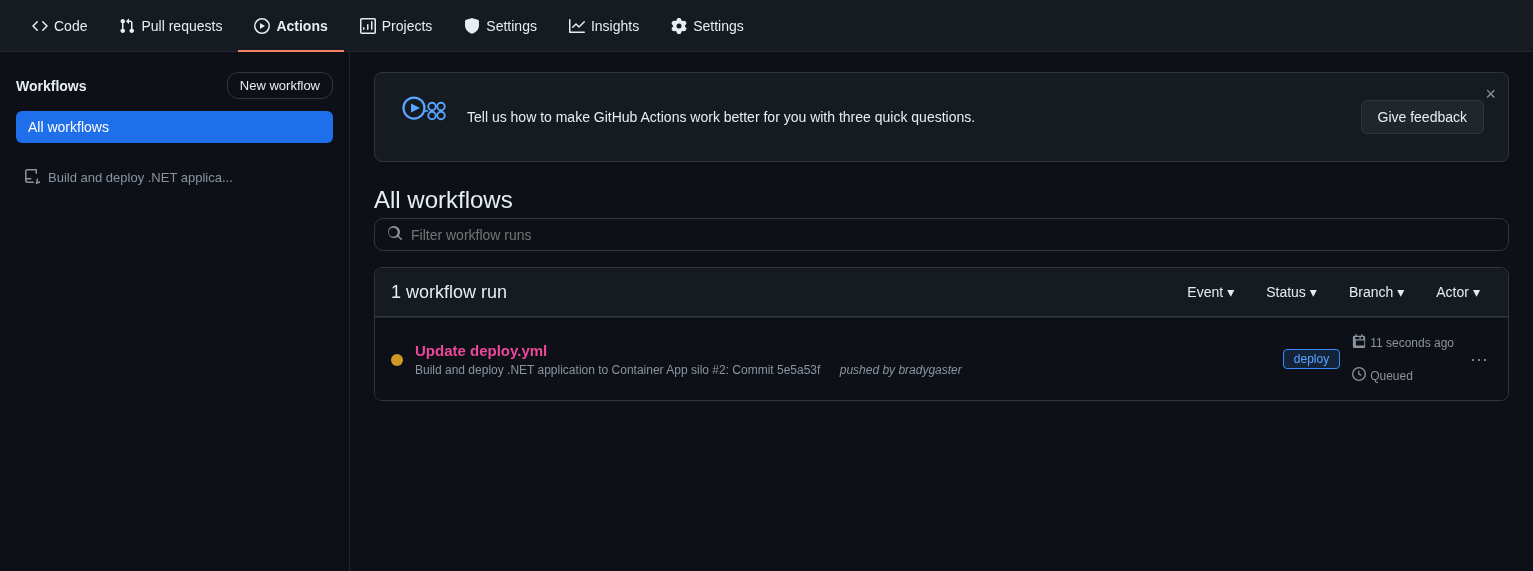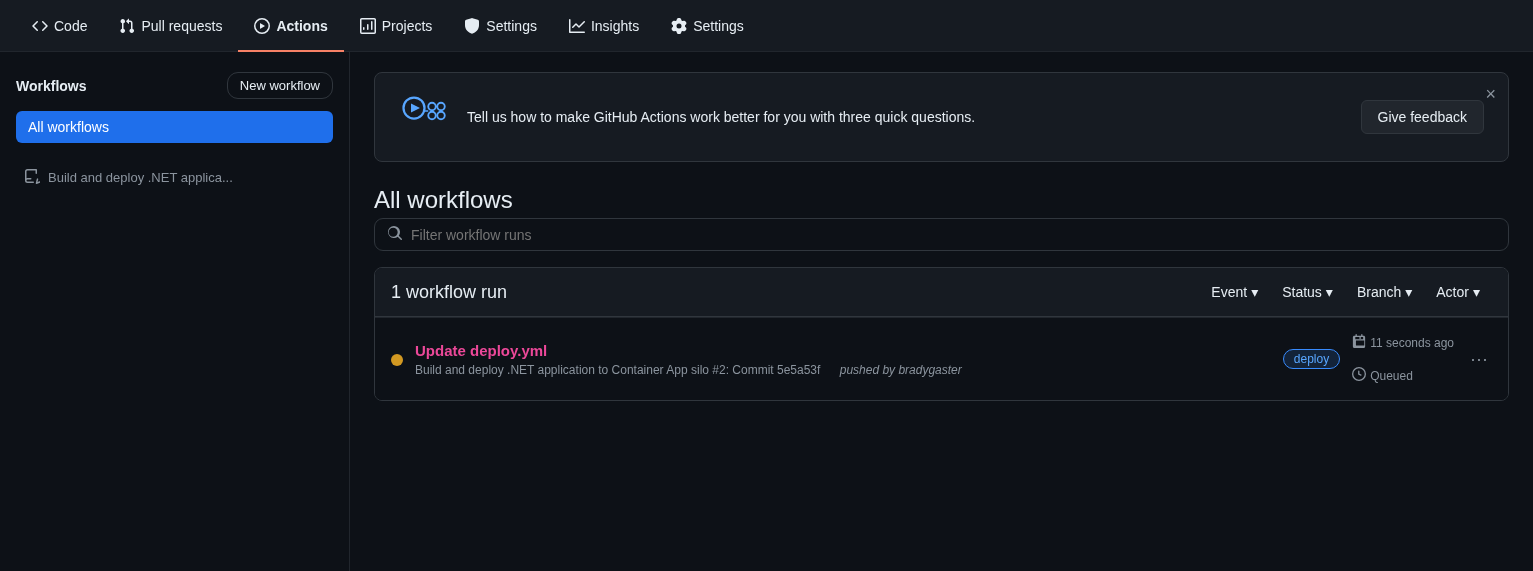--- a/index.html
+++ b/index.html
@@ -218,21 +218,21 @@
       border-bottom: 1px solid #30363d;
     }
     .runs-count {
       font-size: 18px;
       font-weight: 500;
       color: #e6edf3;
     }
     .runs-filters {
       display: flex;
       align-items: flex-end;
-      gap: 0;
+      gap: 8px;
     }
     .filter-btn {
       display: flex;
       align-items: center;
       gap: 4px;
       background: none;
       border: none;
       color: #e6edf3;
       font-size: 14px;
       cursor: pointer;
@@ -264,21 +264,21 @@
       margin-bottom: 4px;
     }
     .run-subtitle {
       font-size: 12px;
       color: #8b949e;
     }
     .run-badge {
       background: #388bfd26;
       border: 1px solid #388bfd;
       color: #58a6ff;
-      border-radius: 10px;
+      border-radius: 4px;
       padding: 2px 10px;
       font-size: 12px;
       font-weight: 500;
     }
     .run-meta {
       display: flex;
       flex-direction: column;
       gap: 16px;
       font-size: 12px;
       color: #8b949e;

